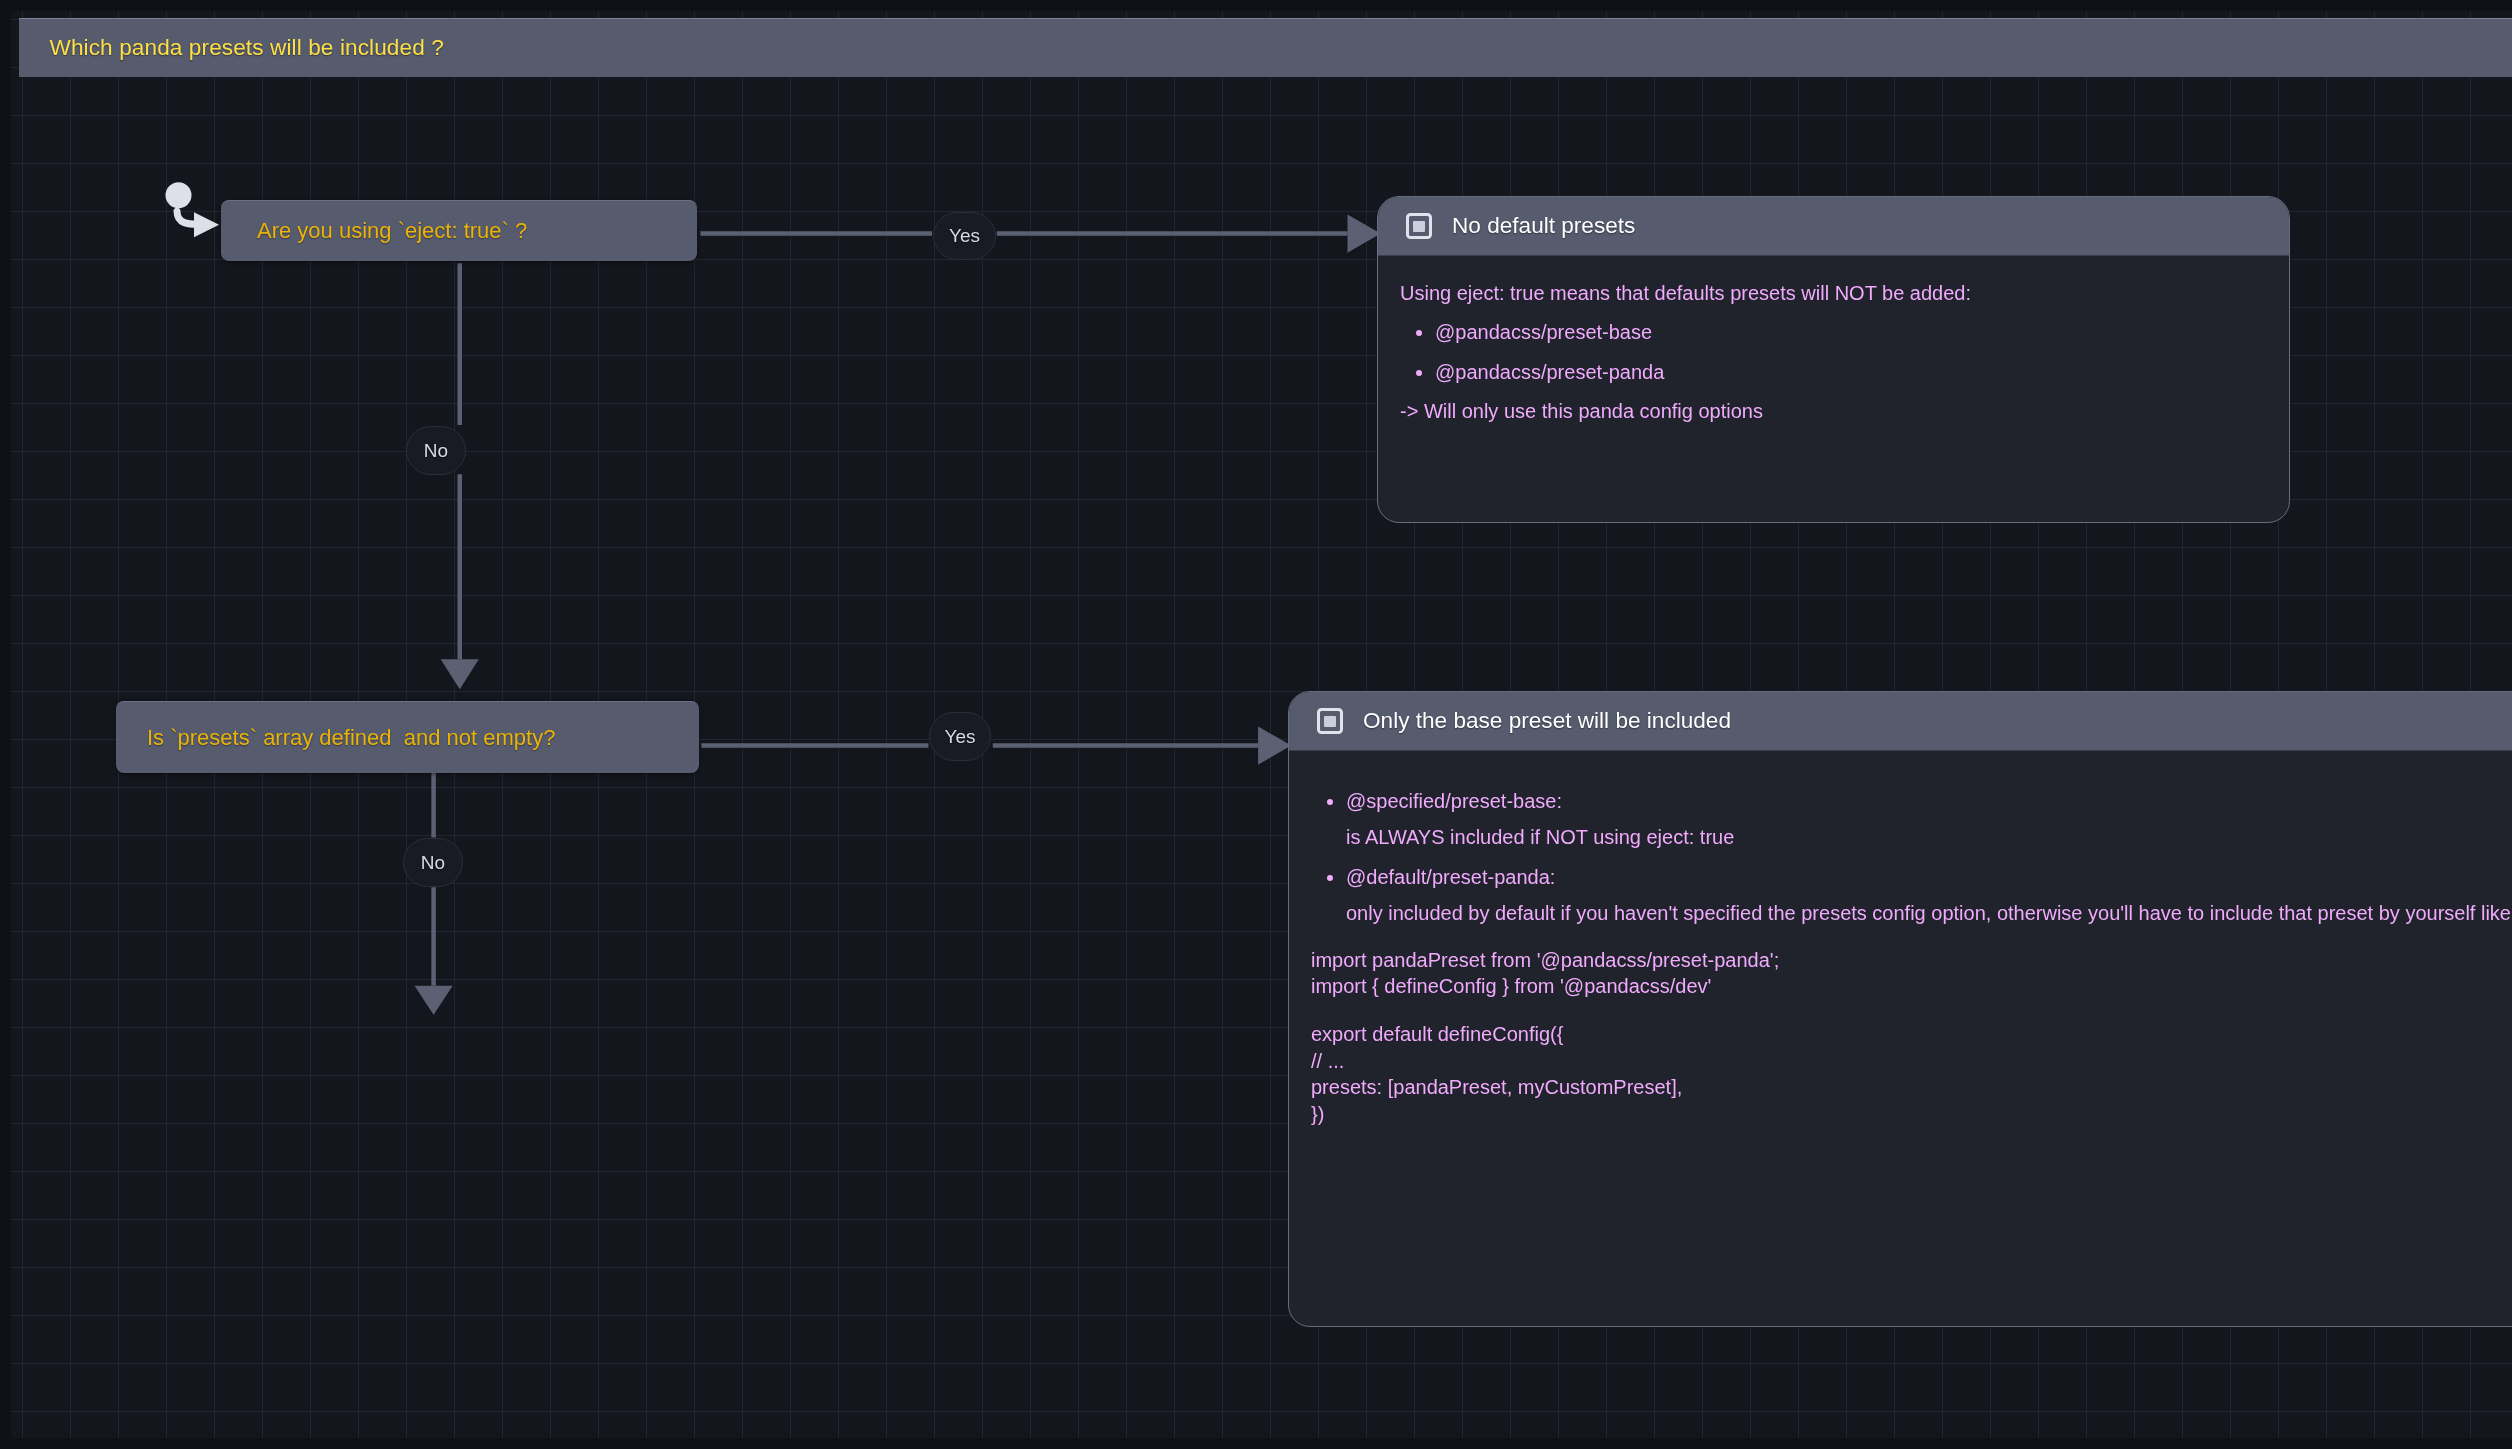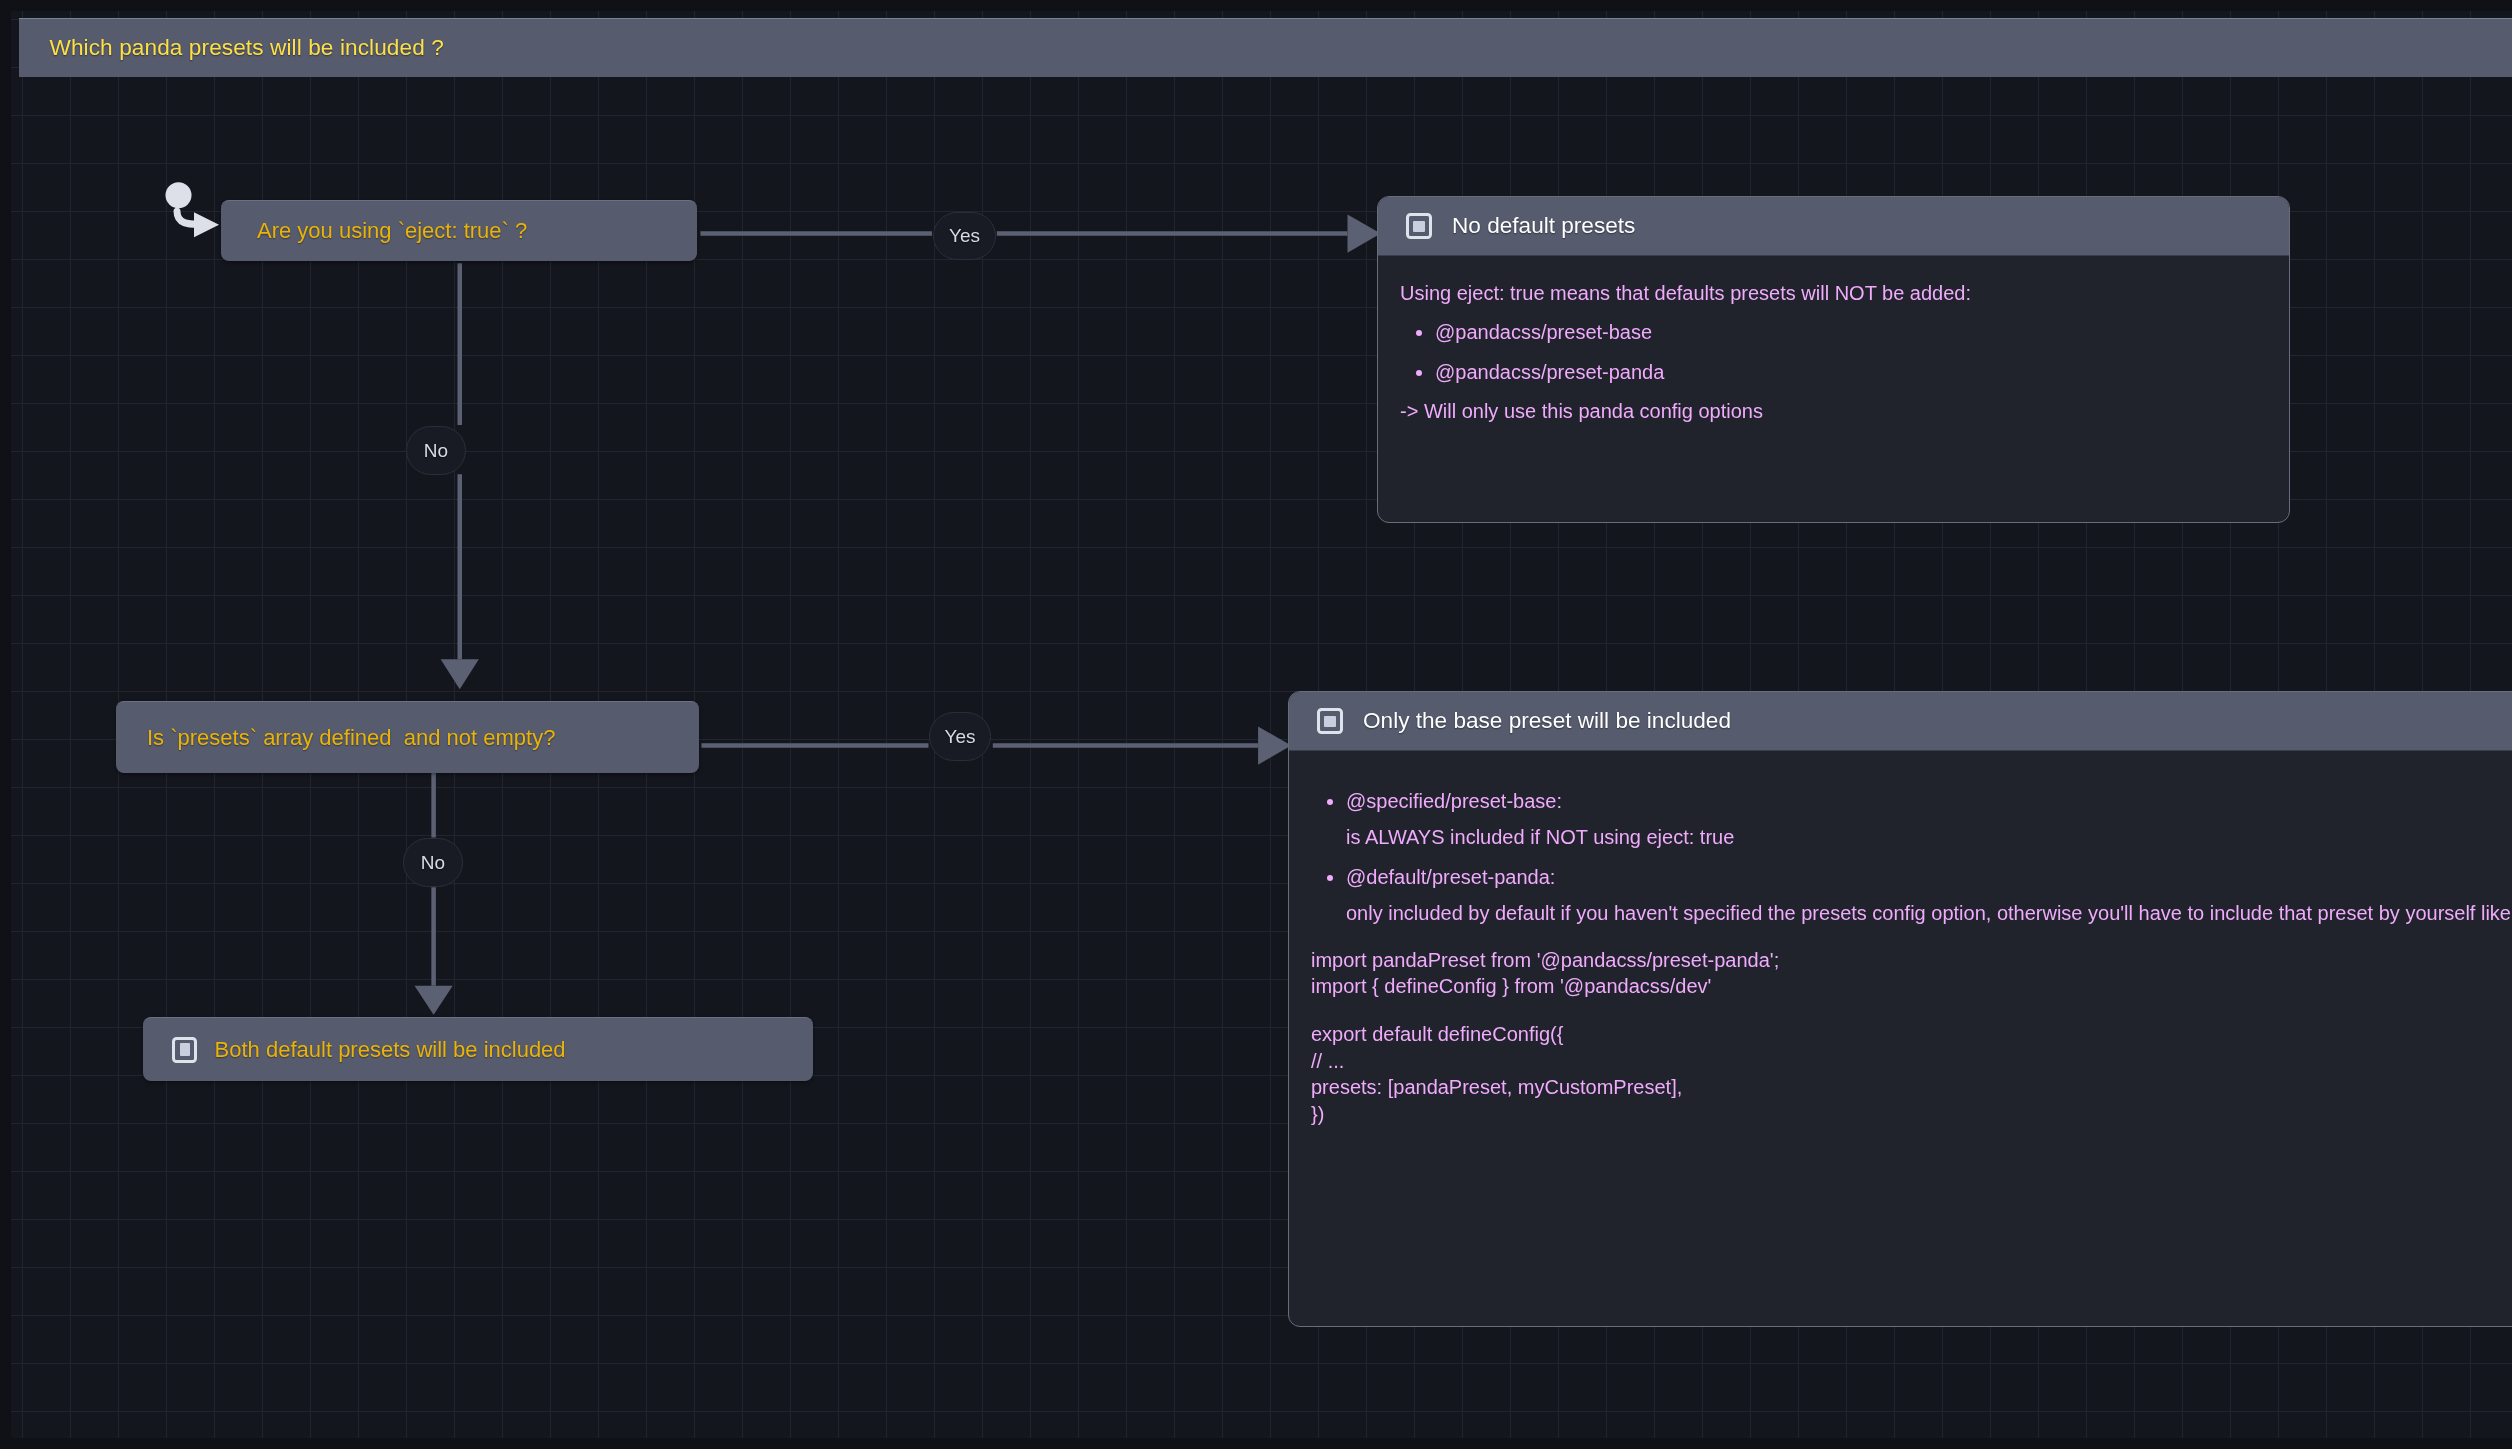--- a/index.html
+++ b/index.html
@@ -131,21 +131,21 @@
     pointer-events: none;
   }
   .edge-line { stroke: #5b6073; stroke-width: 9; fill: none; }
   .edge-head { fill: #5b6073; }
 
   
   .panel {
     position: absolute;
     background: #20222c;
     border: 1.5px solid #686d7e;
-    border-radius: 12px;
+    border-radius: 22px;
     z-index: 3;
     overflow: hidden;
   }
   .panel-header {
     background: #565b6e;
     height: 59px;
     display: flex;
     align-items: center;
     gap: 20px;
     padding-left: 28px;
@@ -210,24 +210,20 @@
   </div>
 
   <div class="node" id="node-decision-1">
     <span class="node-label">Are you using `eject: true` ?</span>
   </div>
 
   <div class="node" id="node-decision-2">
     <span class="node-label">Is `presets` array defined  and not empty?</span>
   </div>
 
-  <div class="node" id="node-result-both">
-    <span class="note-icon sm"></span>
-    <span class="node-label">Both default presets will be included</span>
-  </div>
 
   <div class="edge-label" id="edge-label-yes-1">Yes</div>
   <div class="edge-label" id="edge-label-no-1">No</div>
   <div class="edge-label" id="edge-label-yes-2">Yes</div>
   <div class="edge-label" id="edge-label-no-2">No</div>
 
   <div class="panel" id="panel-no-default">
     <div class="panel-header">
       <span class="note-icon"></span>
       <span class="panel-title">No default presets</span>

